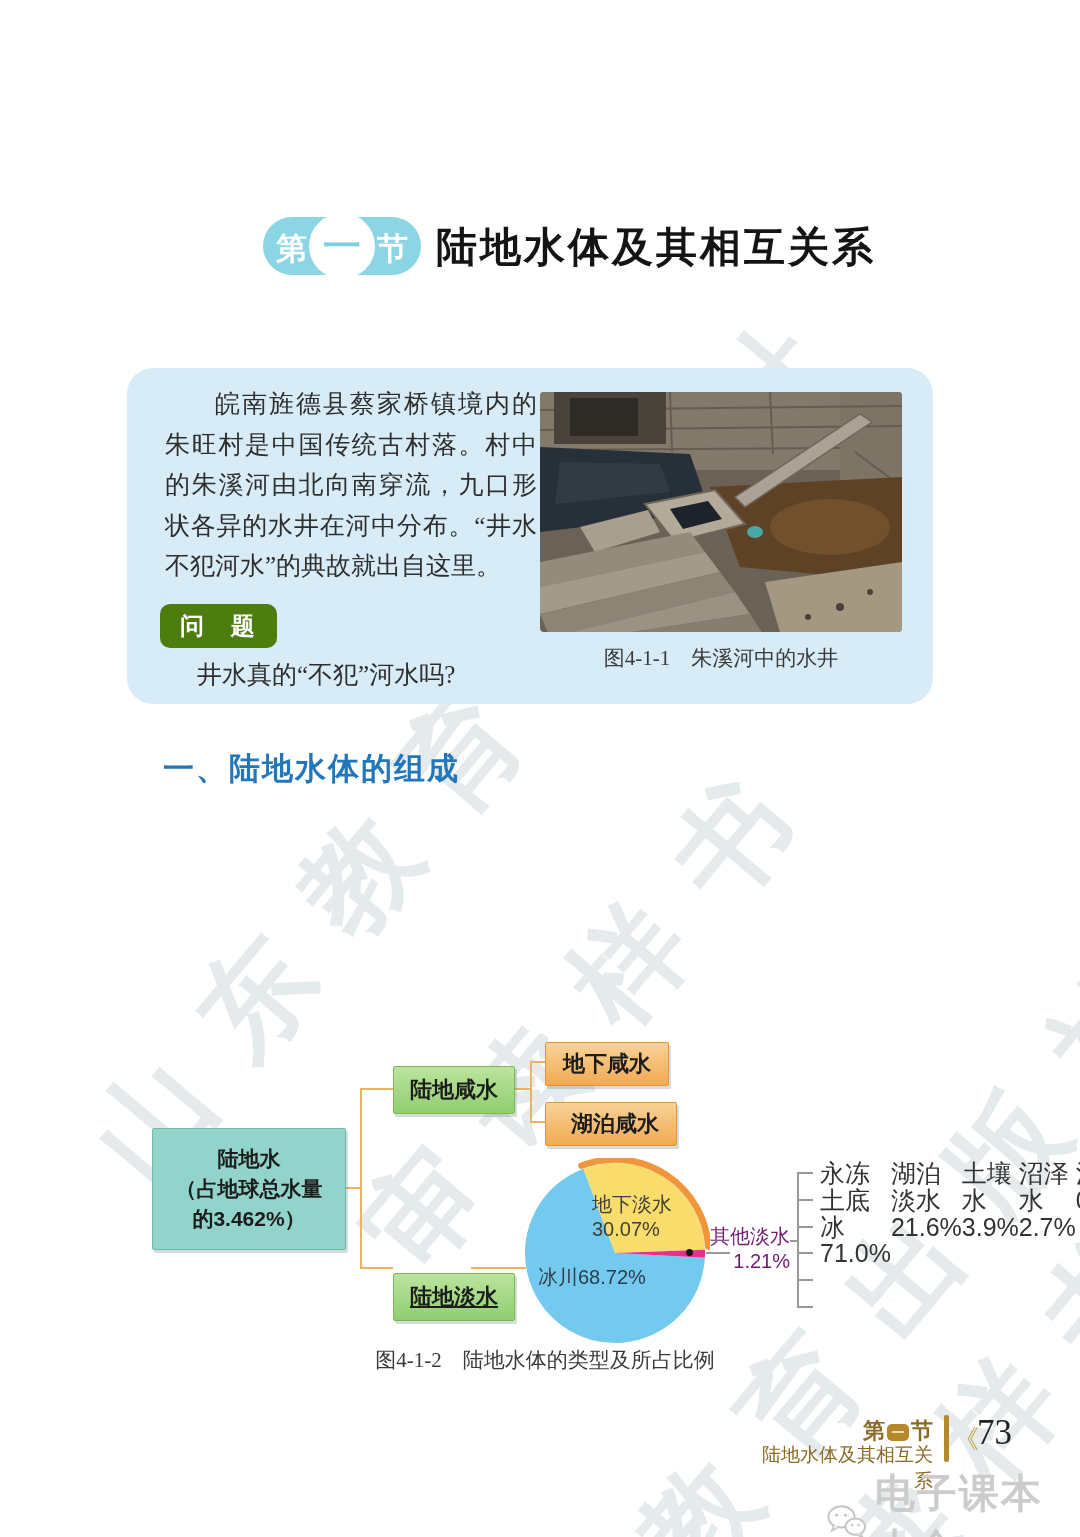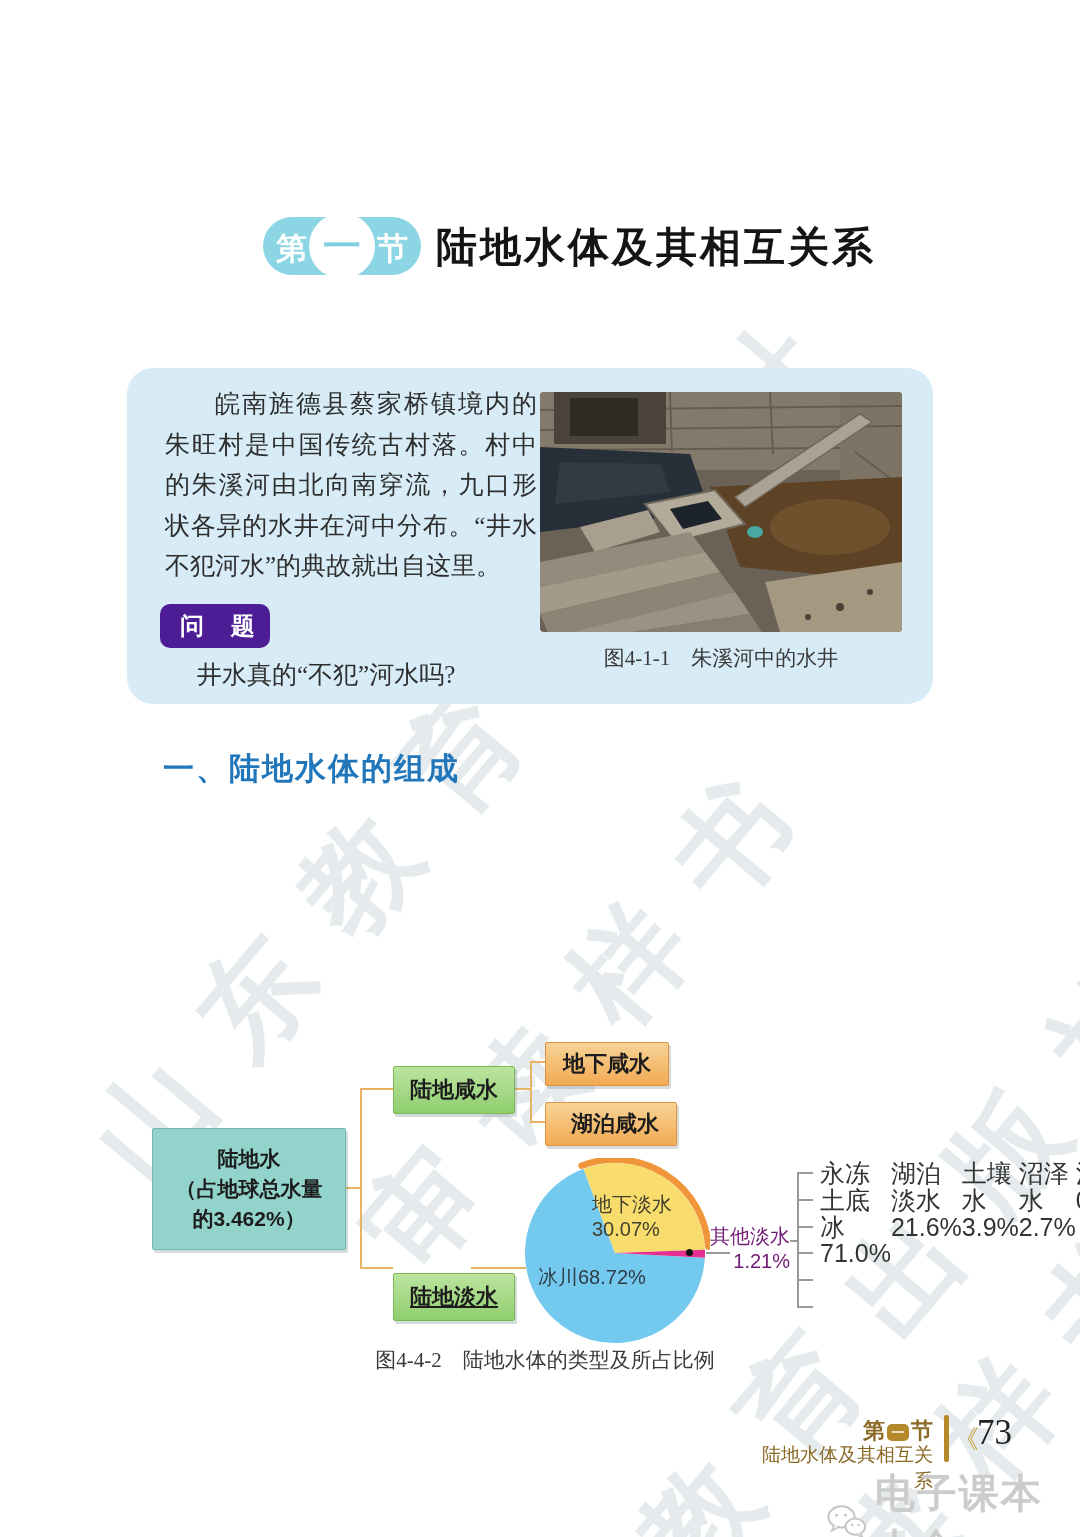--- a/index.html
+++ b/index.html
@@ -21,22 +21,22 @@
                background:#ffffff;text-align:center;line-height:66px;color:#7fcfe0;
                font-size:38px;font-weight:bold;}
   .chapter-title{position:absolute;left:436px;top:220px;font-size:41px;font-weight:900;
                  letter-spacing:3px;color:#141414;}
 
   
   .intro-box{position:absolute;left:127px;top:368px;width:806px;height:336px;
              background:#d8ecf7;border-radius:26px;}
   .intro-text{position:absolute;left:28px;top:16px;width:372px;font-size:25px;
               line-height:40.5px;color:#2e2e2e;text-align:justify;text-indent:2em;margin-left:10px;}
-  .q-badge{position:absolute;left:33px;top:236px;background:#4c1d95;color:#ffffff;
-           font-size:24px;font-weight:bold;letter-spacing:10px;padding:6px 5px 6px 20px;
+  .q-badge{position:absolute;left:33px;top:236px;background:#4d7c0f;color:#ffffff;
+           font-size:24px;font-weight:bold;letter-spacing:10px;padding:6px 12px 6px 20px;
            border-radius:10px;font-family:"Liberation Sans",sans-serif;}
   .q-text{position:absolute;left:70px;top:290px;font-size:25px;color:#2e2e2e;}
   .photo{position:absolute;left:413px;top:24px;width:362px;height:240px;border-radius:4px;
          overflow:hidden;}
   .photo-caption{position:absolute;left:413px;top:276px;width:362px;text-align:center;
                  font-size:21px;color:#3a3a3a;}
 
   
   .sec-heading{position:absolute;left:163px;top:748px;font-size:31px;font-weight:bold;
                letter-spacing:2px;color:#2277bb;font-family:"Liberation Sans",sans-serif;}
@@ -205,21 +205,21 @@
   <div class="gray-line" style="left:797px;top:1279px;width:16px;height:2px;"></div>
   <div class="gray-line" style="left:797px;top:1306px;width:16px;height:2px;"></div>
   <div class="bd-list">
     <div class="bd-item">永冻土底冰71.0%</div>
     <div class="bd-item">湖泊淡水21.6%</div>
     <div class="bd-item">土壤水3.9%</div>
     <div class="bd-item">沼泽水2.7%</div>
     <div class="bd-item">河水0.5%</div>
     <div class="bd-item">生物水0.3%</div>
   </div>
-  <div class="fig2-caption">图4-4-2　陆地水体的类型及所占比例</div>
+  <div class="fig2-caption">图4-1-2　陆地水体的类型及所占比例</div>
 
   <div class="footer-sec">
     <span>第</span><span class="f-sq">一</span><span>节</span>
   </div>
   <div class="footer-title">陆地水体及其相互关系</div>
   <div class="f-bar"></div>
   <div class="f-chev">《</div>
   <div class="f-page">73</div>
 
   <div class="brand">

